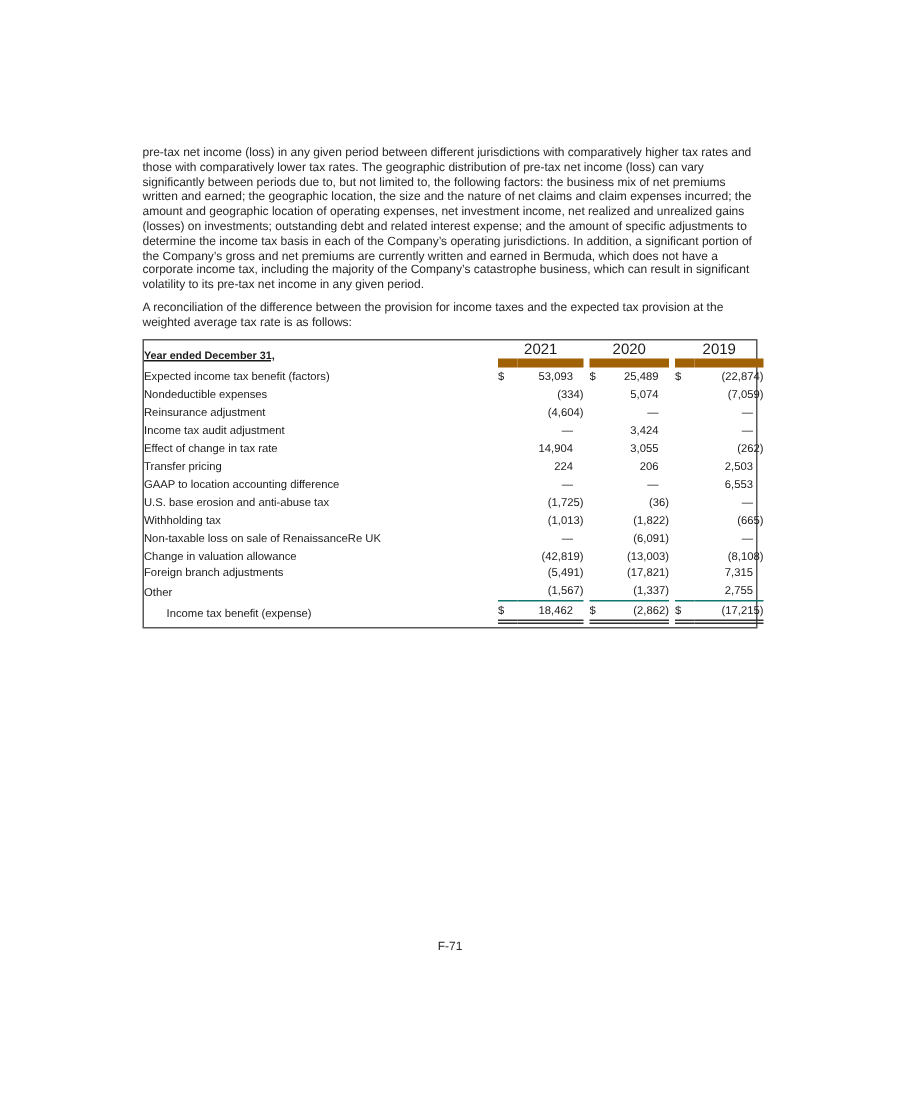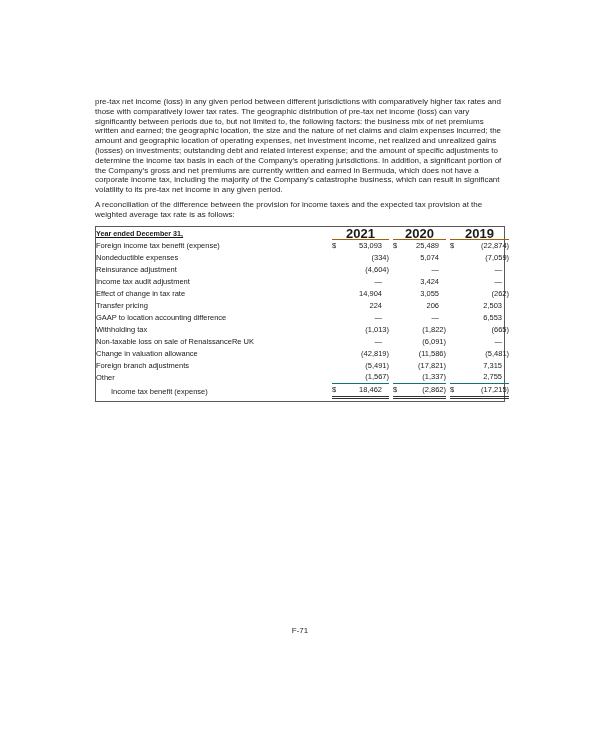--- a/index.html
+++ b/index.html
@@ -48,24 +48,24 @@
   }
   td.lbl { padding-left: 7px; text-align: left; }
   td.lbl.indent { padding-left: 15px; }
   td.hdr-lbl {
     font-weight: bold;
     text-decoration: underline;
     font-size: 7.2px;
     margin-left: 16px;
   }
   td.yr {
-    font-weight: bold;
-    font-size: 13px;
+    font-weight: normal;
+    font-size: 10px;
     text-align: center;
-    border-bottom: 1px solid #a16207;
+    border-bottom: 6px solid #a16207;
     padding-right: 4px;
   }
   td.usd { text-align: left; padding-left: 4px; }
   td.val { text-align: right; padding-right: 4px; }
   td.val.noparen { padding-right: 7px; }
   td.gap { border: none; }
   tr.rule-below td.num-cell { border-bottom: 1px solid #0f766e; }
   tr.total td.num-cell { border-bottom: 3px double #333333; }
 
   .footer {
@@ -111,21 +111,21 @@
             <td class="lbl hdr-lbl">Year ended December 31,</td>
             <td class="yr" colspan="2">2021</td>
             <td class="gap"></td>
             <td class="yr" colspan="2">2020</td>
             <td class="gap"></td>
             <td class="yr" colspan="2">2019</td>
           </tr>
         </thead>
         <tbody id="rows">
             <tr>
-              <td class="lbl">Foreign income tax benefit (expense)</td>
+              <td class="lbl">Expected income tax benefit (factors)</td>
               <td class="usd num-cell">$</td>
               <td class="val num-cell noparen">53,093</td>
               <td class="gap"></td>
               <td class="usd num-cell">$</td>
               <td class="val num-cell noparen">25,489</td>
               <td class="gap"></td>
               <td class="usd num-cell">$</td>
               <td class="val num-cell">(22,874)</td>
             </tr>
             <tr>
@@ -188,20 +188,31 @@
               <td class="usd num-cell"></td>
               <td class="val num-cell noparen">—</td>
               <td class="gap"></td>
               <td class="usd num-cell"></td>
               <td class="val num-cell noparen">—</td>
               <td class="gap"></td>
               <td class="usd num-cell"></td>
               <td class="val num-cell noparen">6,553</td>
             </tr>
             <tr>
+              <td class="lbl">U.S. base erosion and anti-abuse tax</td>
+              <td class="usd num-cell"></td>
+              <td class="val num-cell">(1,725)</td>
+              <td class="gap"></td>
+              <td class="usd num-cell"></td>
+              <td class="val num-cell">(36)</td>
+              <td class="gap"></td>
+              <td class="usd num-cell"></td>
+              <td class="val num-cell noparen">—</td>
+            </tr>
+            <tr>
               <td class="lbl">Withholding tax</td>
               <td class="usd num-cell"></td>
               <td class="val num-cell">(1,013)</td>
               <td class="gap"></td>
               <td class="usd num-cell"></td>
               <td class="val num-cell">(1,822)</td>
               <td class="gap"></td>
               <td class="usd num-cell"></td>
               <td class="val num-cell">(665)</td>
             </tr>
@@ -215,24 +226,24 @@
               <td class="gap"></td>
               <td class="usd num-cell"></td>
               <td class="val num-cell noparen">—</td>
             </tr>
             <tr>
               <td class="lbl">Change in valuation allowance</td>
               <td class="usd num-cell"></td>
               <td class="val num-cell">(42,819)</td>
               <td class="gap"></td>
               <td class="usd num-cell"></td>
-              <td class="val num-cell">(11,586)</td>
-              <td class="gap"></td>
-              <td class="usd num-cell"></td>
-              <td class="val num-cell">(5,481)</td>
+              <td class="val num-cell">(13,003)</td>
+              <td class="gap"></td>
+              <td class="usd num-cell"></td>
+              <td class="val num-cell">(8,108)</td>
             </tr>
             <tr>
               <td class="lbl">Foreign branch adjustments</td>
               <td class="usd num-cell"></td>
               <td class="val num-cell">(5,491)</td>
               <td class="gap"></td>
               <td class="usd num-cell"></td>
               <td class="val num-cell">(17,821)</td>
               <td class="gap"></td>
               <td class="usd num-cell"></td>

